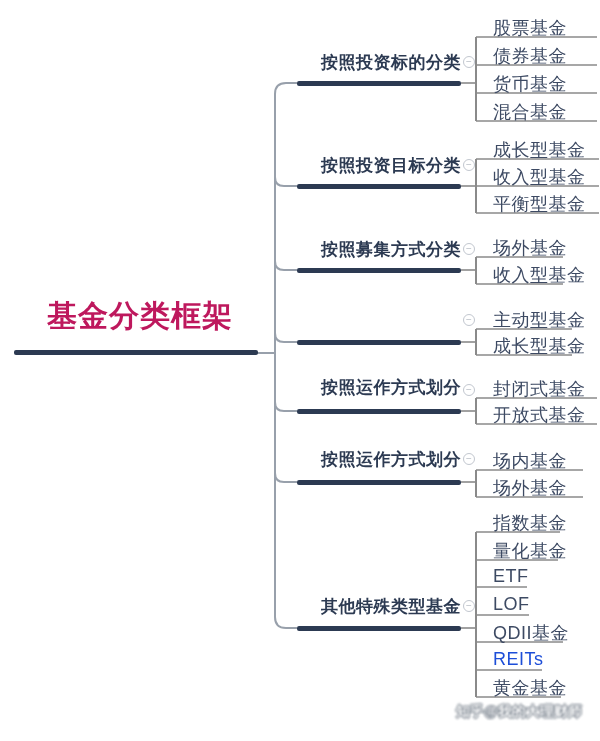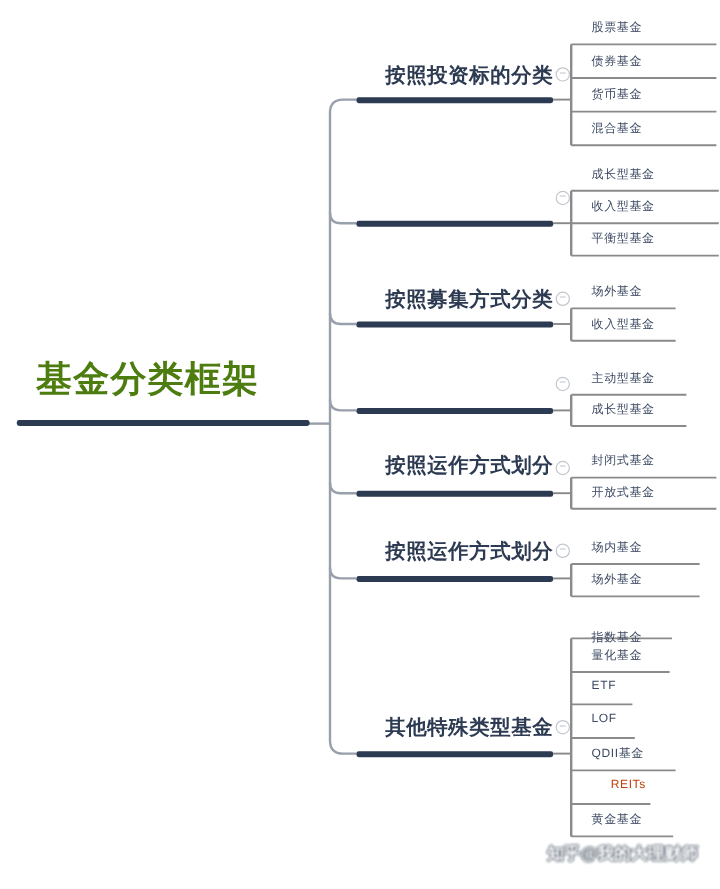--- a/index.html
+++ b/index.html
@@ -3,39 +3,39 @@
 <meta charset="utf-8">
 <style>
   html,body{margin:0;padding:0;background:#ffffff;}
   #canvas{
     position:relative;width:600px;height:741px;background:#ffffff;overflow:hidden;
     font-family:"Liberation Sans","DejaVu Sans",sans-serif;
   }
   #wires{position:absolute;left:0;top:0;z-index:1;}
   .node{position:absolute;z-index:2;white-space:nowrap;}
   .root-label{
-    left:30px;top:296px;width:220px;
-    font-size:30px;font-weight:bold;color:#4d7c0f;letter-spacing:1px;
+    left:30px;top:296px;width:220px;text-align:center;
+    font-size:30px;font-weight:bold;color:#be185d;letter-spacing:1px;
   }
   .root-underline{
     position:absolute;left:14px;top:350px;width:244px;height:5px;
     background:#2c3a52;z-index:2;border-radius:2px;
   }
   .branch-label{
     width:170px;text-align:right;left:291px;
     font-size:17px;font-weight:bold;color:#2c3a52;letter-spacing:0.5px;
   }
   .branch-line{
     position:absolute;left:297px;width:164px;height:5px;background:#2c3a52;
     z-index:2;border-radius:2px;
   }
   .leaf-label{
-    left:493px;font-size:10px;color:#3d4a63;letter-spacing:0.5px;
+    left:493px;font-size:18px;color:#3d4a63;letter-spacing:0.5px;
   }
-  .leaf-label.red{color:#c2410c;margin-left:16px;}
+  .leaf-label.red{color:#1d4ed8;}
   .toggle{
     position:absolute;left:463px;width:12px;height:12px;border-radius:50%;
     border:1px solid #c2c7cf;color:#b8bdc6;z-index:3;box-sizing:border-box;
     font-size:10px;line-height:9px;text-align:center;background:#fff;
   }
   .watermark{
     position:absolute;left:456px;top:703px;width:144px;z-index:4;
     font-size:14px;font-weight:bold;letter-spacing:0px;white-space:nowrap;
     color:#ffffff;
     text-shadow:-1px 0 0 #55606e,1px 0 0 #55606e,0 -1px 0 #55606e,0 1px 0 #55606e;
@@ -109,20 +109,21 @@
   <div class="root-underline"></div>
 
   <div class="node branch-label" style="top:51px">按照投资标的分类</div>
   <div class="branch-line" style="top:81px"></div>
   <div class="toggle" style="top:56px">−</div>
   <div class="node leaf-label" style="top:16px">股票基金</div>
   <div class="node leaf-label" style="top:44px">债券基金</div>
   <div class="node leaf-label" style="top:72px">货币基金</div>
   <div class="node leaf-label" style="top:100px">混合基金</div>
 
+  <div class="node branch-label" style="top:154px">按照投资目标分类</div>
   <div class="branch-line" style="top:184px"></div>
   <div class="toggle" style="top:159px">−</div>
   <div class="node leaf-label" style="top:138px">成长型基金</div>
   <div class="node leaf-label" style="top:165px">收入型基金</div>
   <div class="node leaf-label" style="top:192px">平衡型基金</div>
 
   <div class="node branch-label" style="top:238px">按照募集方式分类</div>
   <div class="branch-line" style="top:268px"></div>
   <div class="toggle" style="top:243px">−</div>
   <div class="node leaf-label" style="top:236px">场外基金</div>
@@ -141,21 +142,21 @@
 
   <div class="node branch-label" style="top:448px">按照运作方式划分</div>
   <div class="branch-line" style="top:480px"></div>
   <div class="toggle" style="top:453px">−</div>
   <div class="node leaf-label" style="top:449px">场内基金</div>
   <div class="node leaf-label" style="top:476px">场外基金</div>
 
   <div class="node branch-label" style="top:595px">其他特殊类型基金</div>
   <div class="branch-line" style="top:626px"></div>
   <div class="toggle" style="top:600px">−</div>
-  <div class="node leaf-label" style="top:524px">指数基金</div>
+  <div class="node leaf-label" style="top:511px">指数基金</div>
   <div class="node leaf-label" style="top:539px">量化基金</div>
   <div class="node leaf-label" style="top:566px">ETF</div>
   <div class="node leaf-label" style="top:594px">LOF</div>
   <div class="node leaf-label" style="top:621px">QDII基金</div>
   <div class="node leaf-label red" style="top:649px">REITs</div>
   <div class="node leaf-label" style="top:676px">黄金基金</div>
 
   <div class="watermark">知乎@我的大理财师</div>
 
 </div>

